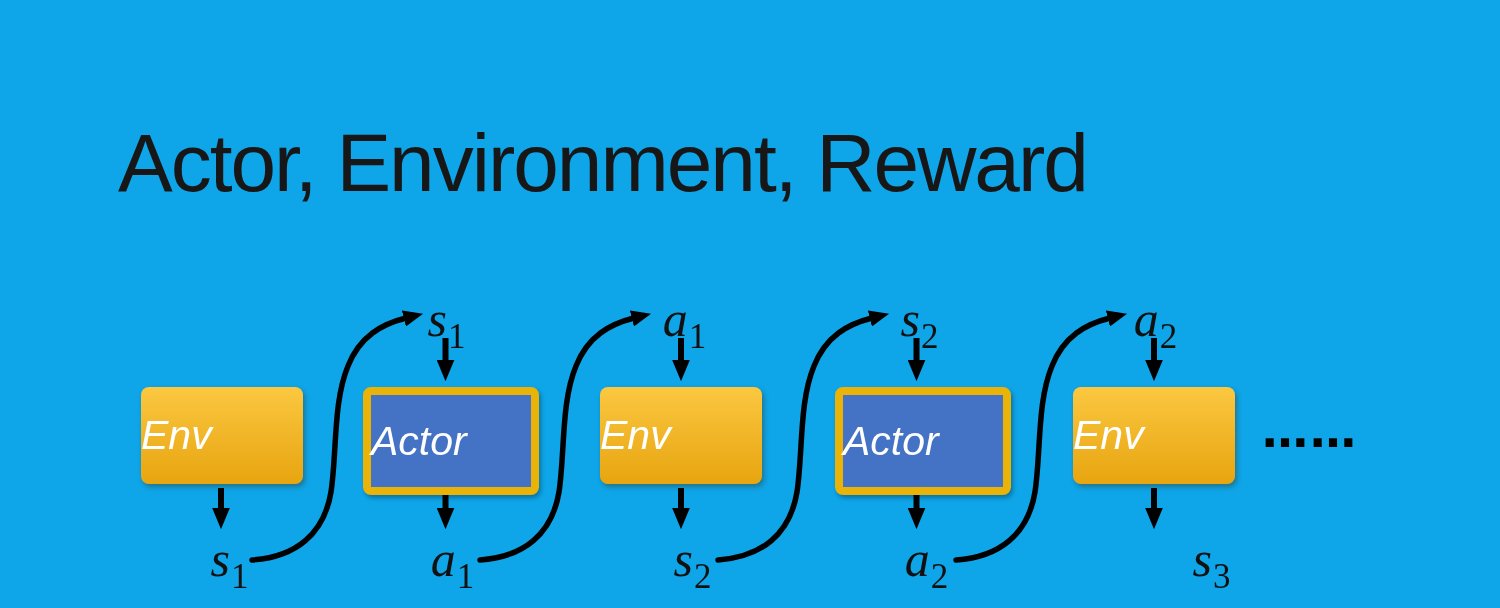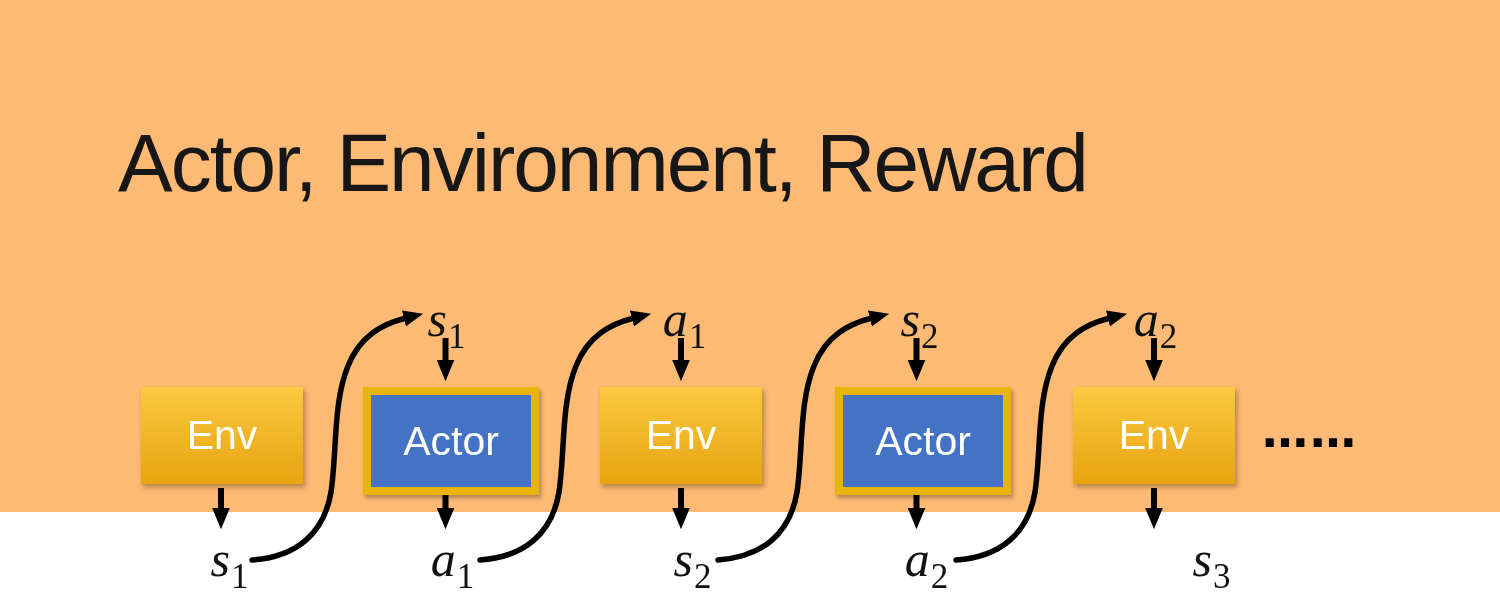--- a/index.html
+++ b/index.html
@@ -1,29 +1,29 @@
 <!DOCTYPE html>
 <html><head>
 <meta charset="utf-8">
 <style>
   html,body{margin:0;padding:0;background:#ffffff;width:1500px;height:608px;overflow:hidden;}
-  .stage{position:relative;width:1500px;height:512px;background:#fdba74;font-family:"Liberation Sans",sans-serif;}
+  .stage{position:relative;width:1500px;height:608px;background:#0ea5e9;font-family:"Liberation Sans",sans-serif;}
   .title{
     position:absolute;left:118px;top:122px;margin:0;
     font-family:"Liberation Sans",sans-serif;
     font-weight:400;font-size:82px;letter-spacing:-2px;color:#171717;line-height:1;
     white-space:nowrap;
   }
   .arrows{position:absolute;left:0;top:0;width:1500px;height:608px;}
   .curve{fill:none;stroke:#000000;stroke-width:5.5;stroke-linecap:round;}
   .vline{stroke:#000000;stroke-width:6;stroke-linecap:butt;}
   .box{
     position:absolute;width:162px;height:97px;top:387px;
-    display:flex;align-items:center;justify-content:center;
-    font-size:41px;color:#ffffff;border-radius:0;
+    display:flex;align-items:center;
+    font-size:41px;color:#ffffff;border-radius:8px;font-style:italic;
   }
   .box.env{
     background:linear-gradient(180deg,#FBC840 0%,#F0B426 55%,#E8A50F 100%);
     box-shadow:2px 3px 5px rgba(60,45,0,0.40);
   }
   .box.actor{
     background:#4472C4;border:8px solid #eab308;
     box-shadow:2px 3px 4px rgba(0,0,0,0.30);
     width:160px;height:92px;
   }

